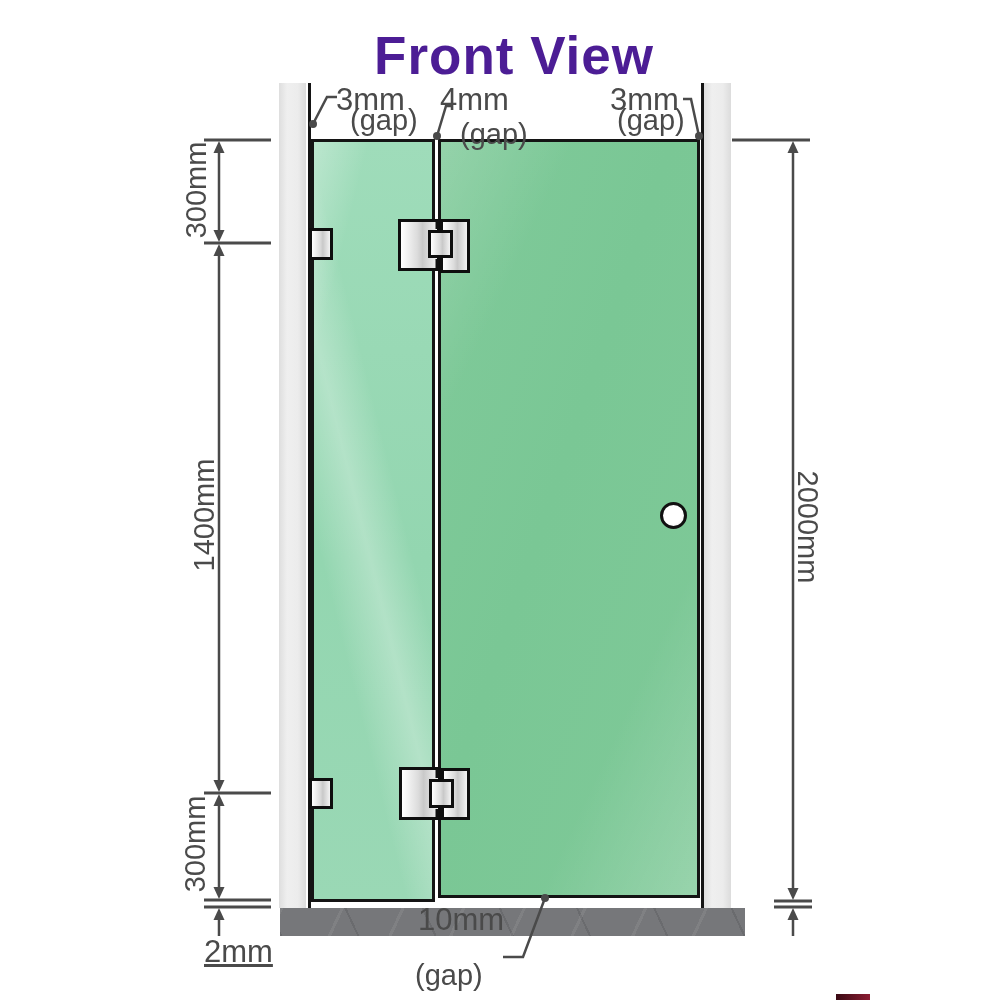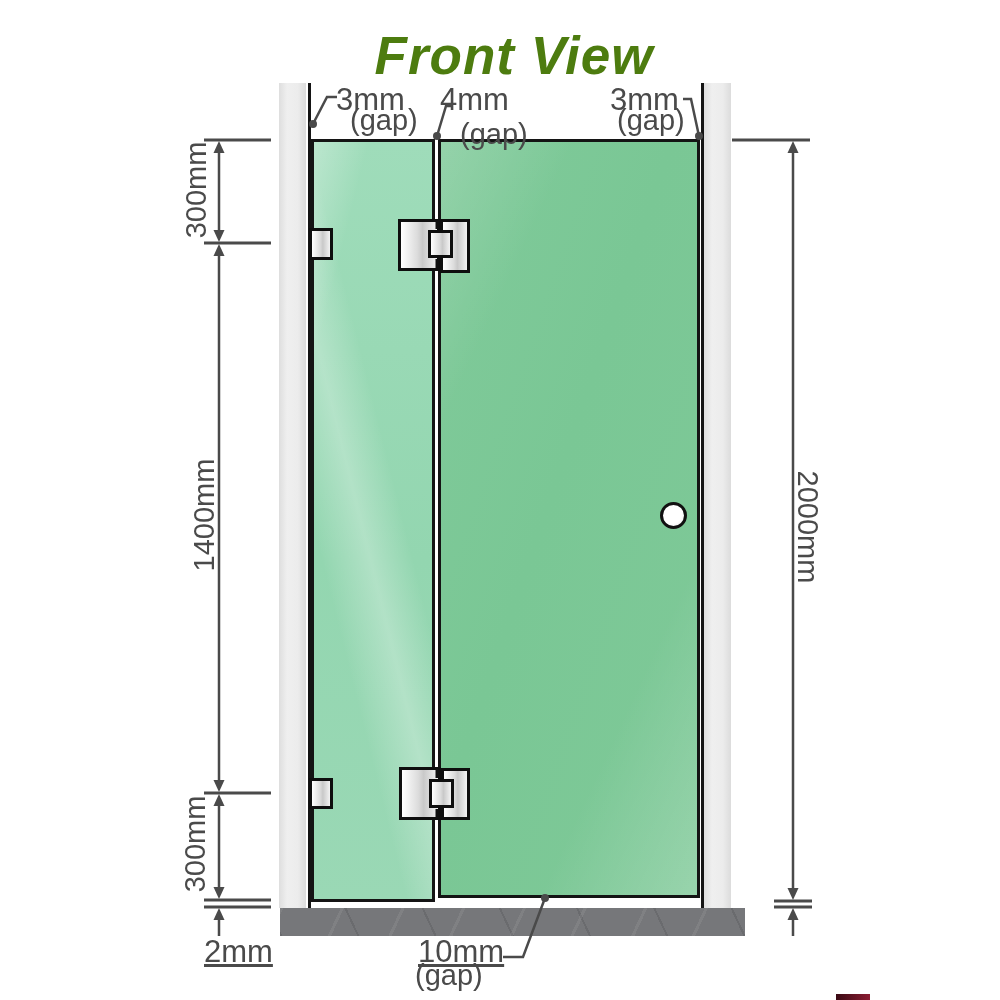--- a/index.html
+++ b/index.html
@@ -3,21 +3,21 @@
 <meta charset="utf-8">
 <style>
   html,body{margin:0;padding:0;background:#ffffff;}
   .canvas{
     position:relative;width:1000px;height:1000px;background:#ffffff;overflow:hidden;
     font-family:"Liberation Sans", sans-serif;
   }
   
   .title{
     position:absolute;left:514px;top:55px;transform:translate(-50%,-50%);
-    font-size:53px;font-weight:bold;font-style:italic;color:#4d7c0f;
+    font-size:53px;font-weight:bold;color:#4c1d95;
     letter-spacing:1px;white-space:nowrap;z-index:5;
   }
   
   .post{
     position:absolute;top:83px;width:27px;height:825px;
     background:linear-gradient(to right,#dedede,#efefef 30%,#ececec 70%,#dcdcdc);
     z-index:1;
   }
   .post-left{left:279px;}
   .post-right{left:704px;}
@@ -84,21 +84,21 @@
   .lbl-gap-left{left:350px;top:106px;}
   .lbl-4mm{left:440px;top:84px;}
   .lbl-gap-mid{left:460px;top:120px;}
   .lbl-3mm-right{left:610px;top:84px;}
   .lbl-gap-right{left:617px;top:106px;}
   .lbl-300-top{left:196px;top:190px;}
   .lbl-1400{left:204px;top:515px;}
   .lbl-300-bot{left:195px;top:844px;}
   .lbl-2000{left:807px;top:527px;}
   .lbl-2mm{left:204px;top:936px;text-decoration:underline;}
-  .lbl-10mm{left:418px;top:936px;text-decoration:underline;}
+  .lbl-10mm{left:418px;top:904px;}
   .lbl-gap-bot{left:415px;top:961px;}
   
   .watermark{
     position:absolute;left:836px;top:994px;width:34px;height:6px;
     background:linear-gradient(to right,#3a0a14,#8c1d33);z-index:2;
   }
 </style>
 </head>
 <body>
 

